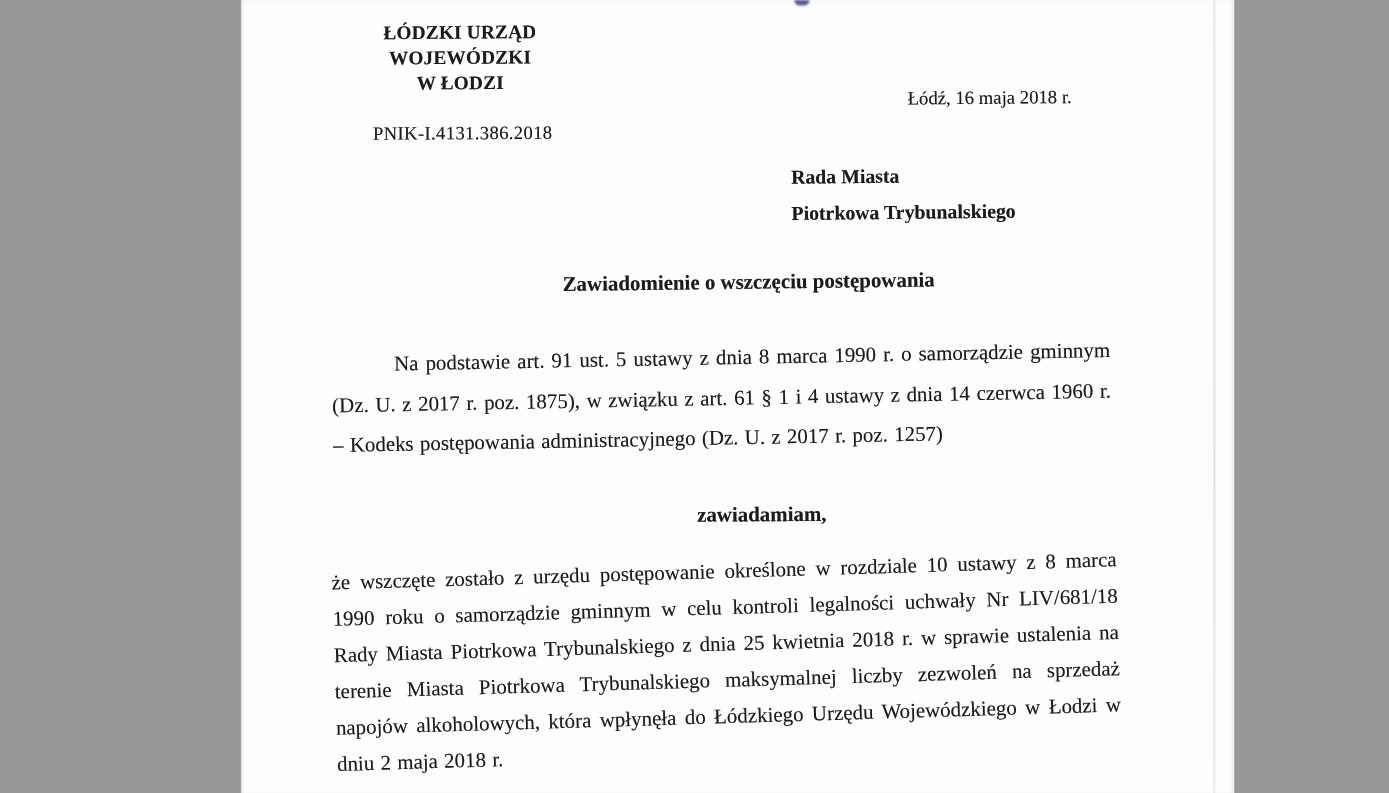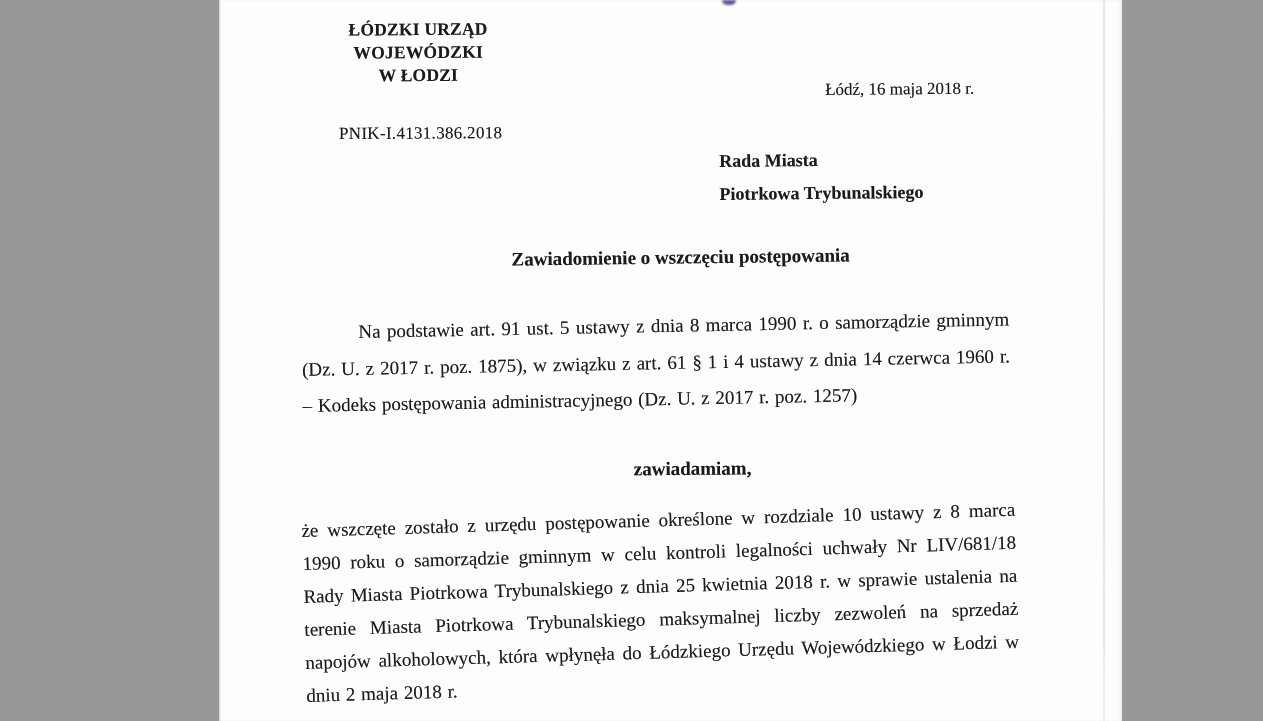--- a/index.html
+++ b/index.html
@@ -61,21 +61,21 @@
     transform: rotate(-0.4deg);
   }
   .date {
     left: 606px;
     top: 80px;
     font-size: 17px;
     transform: rotate(-0.5deg);
   }
   .ref {
     left: 120px;
-    top: 124px;
+    top: 112px;
     font-size: 17px;
     letter-spacing: 0.3px;
     transform: rotate(-0.3deg);
   }
   .recipient {
     left: 500px;
     top: 145px;
     font-weight: bold;
     font-size: 18px;
     line-height: 33px;

